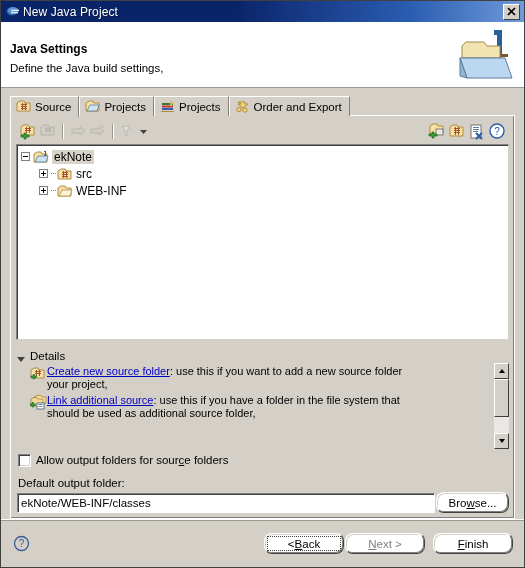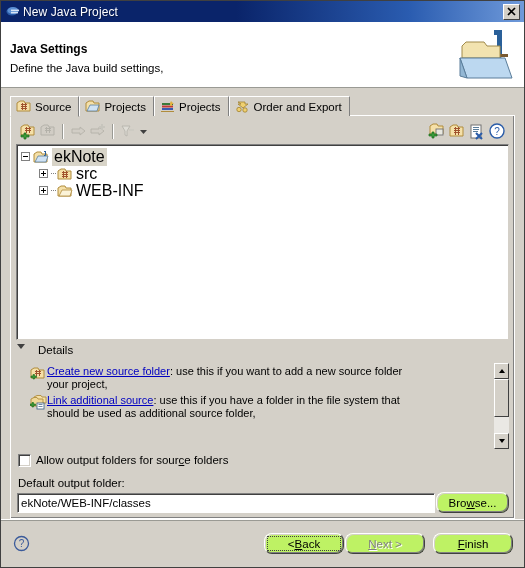--- a/index.html
+++ b/index.html
@@ -109,25 +109,25 @@
     position: relative; margin-right: 3px; cursor: pointer;
   }
   .expander::before {
     content: ""; position: absolute; left: 1px; top: 3px; width: 5px; height: 1px; background: #000;
   }
   .expander.plus::after {
     content: ""; position: absolute; left: 3px; top: 1px; width: 1px; height: 5px; background: #000;
   }
   .dots { width: 5px; flex: 0 0 5px; height: 1px; border-top: 1px dotted #808080; margin-right: 1px; }
   .ficon { width: 16px; height: 14px; flex: 0 0 16px; position: relative; margin-right: 3px; }
-  .tlabel { font-size: 16px; color: #000; }
+  .tlabel { font-size: 12px; color: #000; }
   .tlabel.sel { background: #d8d4c8; padding: 0 2px; }
 
   
-  .details-head { display: flex; align-items: flex-start; gap: 13px; height: 18px; margin: 4px 0 1px 1px; cursor: pointer; }
+  .details-head { display: flex; align-items: flex-end; gap: 5px; height: 18px; margin: 4px 0 1px 1px; cursor: pointer; }
   .tri { width: 0; height: 0; border-left: 4.5px solid transparent; border-right: 4.5px solid transparent; border-top: 5px solid #404040; }
   .details-head span { font-size: 11.5px; }
 
   .details-box {
     height: 86px; flex: 0 0 86px;
     display: flex; position: relative;
     background: #d4d0c8;
     overflow: hidden;
   }
   .details-list { flex: 1 1 auto; overflow: hidden; padding-left: 14px; padding-top: 2px; }
@@ -178,21 +178,21 @@
     flex: 1 1 auto; height: 20px; background: #ffffff;
     border-top: 1px solid #808080; border-left: 1px solid #808080;
     border-right: 1px solid #ffffff; border-bottom: 1px solid #ffffff;
     box-shadow: inset 1px 1px 0 #404040;
     display: flex; align-items: center; padding: 0 3px;
     font-size: 11.5px; color: #000;
     cursor: text;
   }
   .btn {
     height: 21px; min-width: 73px;
-    background: #bef264;
+    background: #ffffff;
     border-top: 1px solid #ffffff; border-left: 1px solid #ffffff;
     border-right: 1px solid #404040; border-bottom: 1px solid #404040;
     box-shadow: inset -1px -1px 0 #808080, inset 1px 1px 0 #d4d0c8;
     font-size: 11.5px; color: #000;
     display: flex; align-items: center; justify-content: center;
     cursor: pointer; white-space: nowrap; border-radius: 8px;
   }
   .btn u { text-decoration: underline; }
   .btn.disabled { color: #808080; text-shadow: 1px 1px 0 #ffffff; cursor: default; }
   .btn.default { position: relative; }

